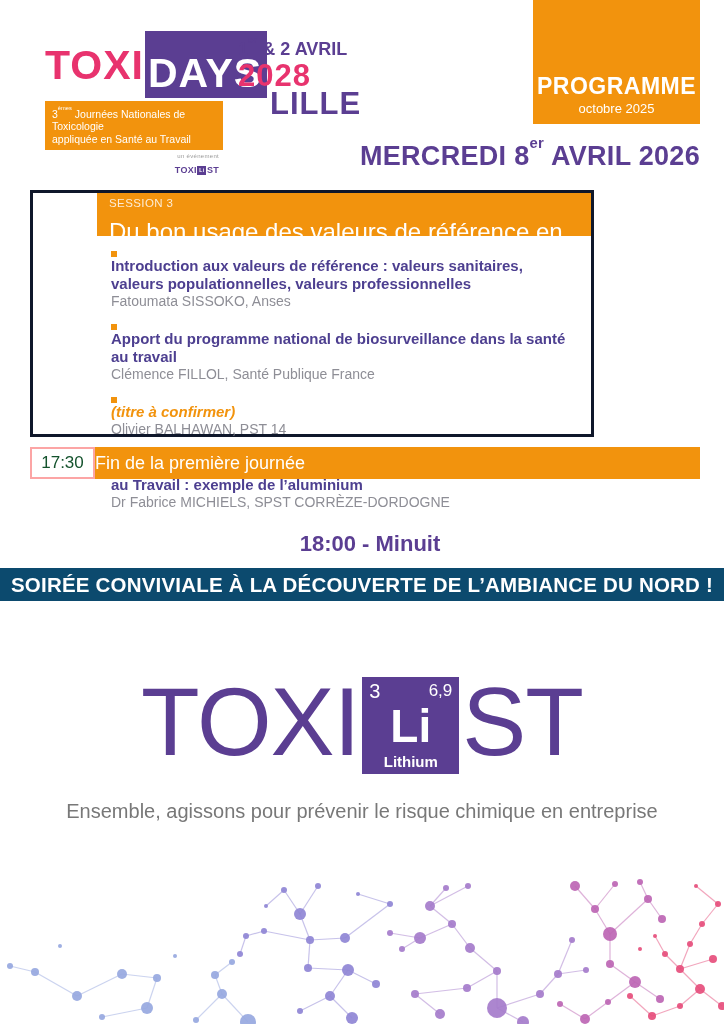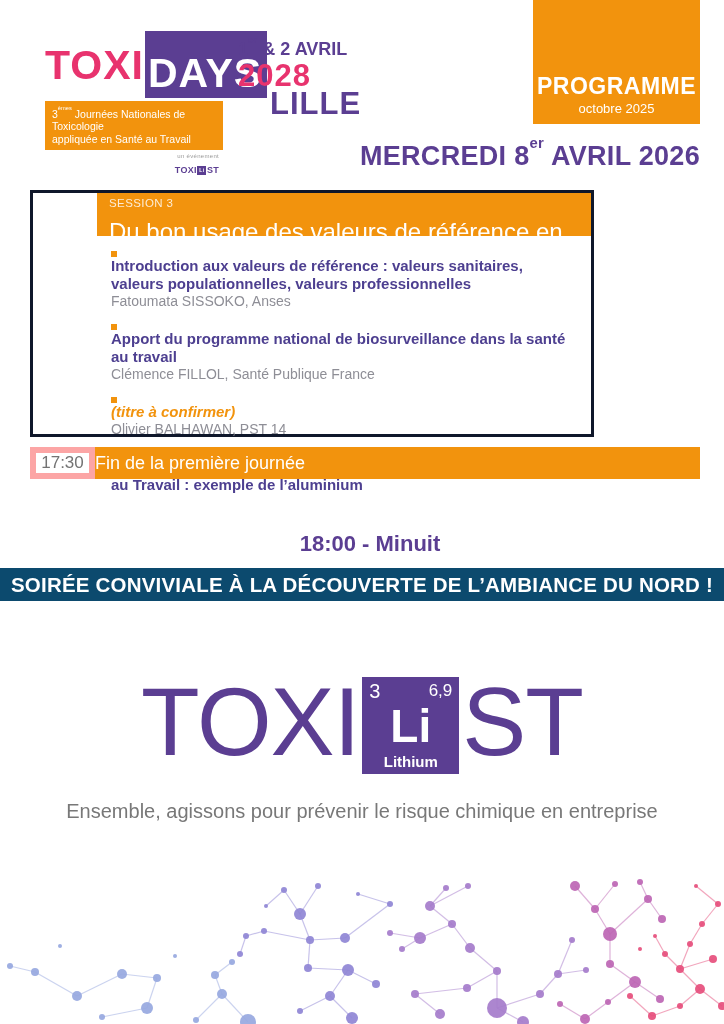--- a/index.html
+++ b/index.html
@@ -55,21 +55,21 @@
   .session-items { padding:9px 14px 0 78px; }
   .item { display:flex; margin-bottom:10px;flex-direction:column; }
   .bullet { flex:0 0 6px; width:6px; height:6px; background:#F2930D; margin-top:6px; margin-right:9px; }
   .item-title { color:#4D3F90; font-size:15px; font-weight:600; line-height:18px; }
   .item-speaker { color:#8E8E96; font-size:14px; line-height:14px; margin-top:1px; }
   .item.tentative .item-title { color:#F2930D; font-style:italic; }
 
   
   .closing-bar { position:absolute; left:30px; top:447px; width:670px; height:32px; display:flex; }
   .closing-time {
-    flex:0 0 65px; border:6px solid #fca5a5; background:#fff; color:#737373;
+    flex:0 0 65px; border:2px solid #fca5a5; background:#fff; color:#14532d;
     font-size:17px; font-weight:500; display:flex; align-items:center; justify-content:center;
   }
   .closing-label {
     flex:1; background:#F2930D; color:#fff; font-size:18px; font-weight:500;
     display:flex; align-items:center; 
   }
 
   
   .evening-time {
     position:absolute; top:531px; left:0; width:100%; text-align:center;
@@ -165,20 +165,21 @@
           <span class="bullet"></span>
           <div class="item-text">
             <div class="item-title">(titre à confirmer)</div>
             <div class="item-speaker">Olivier BALHAWAN, PST 14</div>
           </div>
         </div>
         <div class="item">
           <span class="bullet"></span>
           <div class="item-text">
             <div class="item-title">Application des valeurs de référence en biométrologie en Santé au Travail : exemple de l’aluminium</div>
+            <div class="item-speaker">Dr Fabrice MICHIELS, SPST CORRÈZE-DORDOGNE</div>
           </div>
         </div>
       </div>
   </div>
 
   <div class="closing-bar">
     <div class="closing-time">17:30</div>
     <div class="closing-label">Fin de la première journée</div>
   </div>
 

